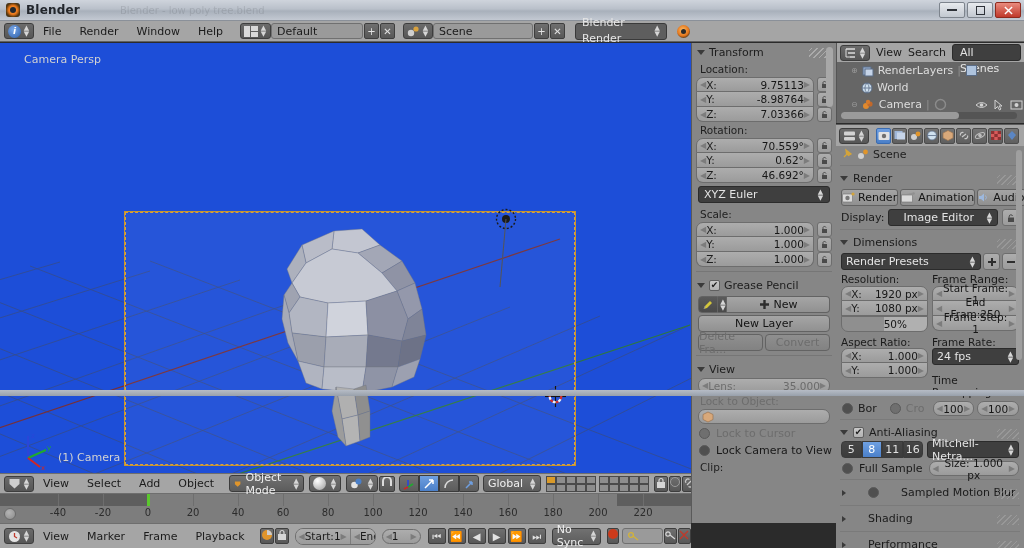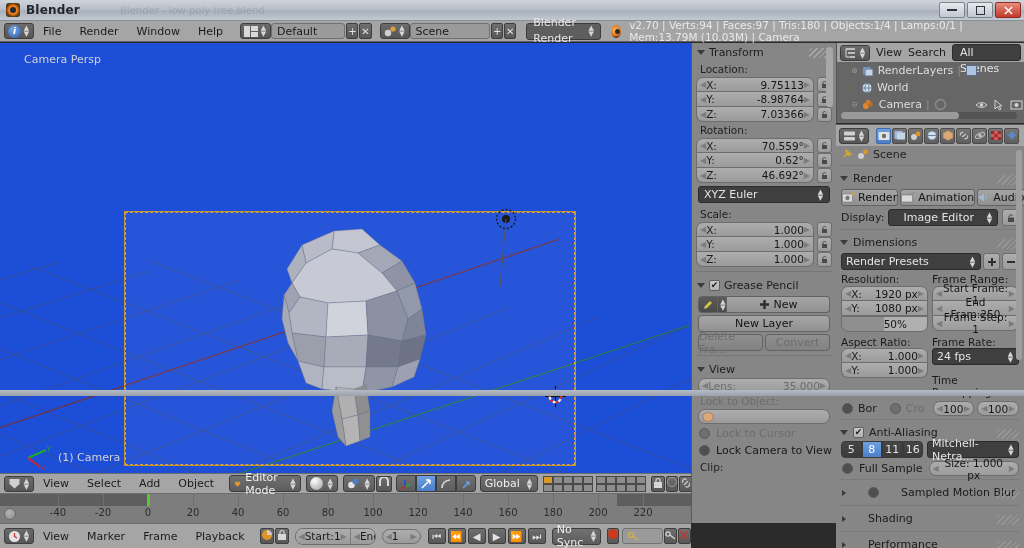--- a/index.html
+++ b/index.html
@@ -235,21 +235,20 @@
     <div class="field-flat" style="width:100px">Scene</div>
     <div class="sqbtn">+</div>
     <div class="sqbtn">✕</div>
 
     <div class="engine-sel" style="margin-left:10px;width:92px;justify-content:space-between">
       <span>Blender Render</span>
       <span class="spin">▲<br>▼</span>
     </div>
 
     <div class="blender-small" style="margin-left:10px"></div>
-    <div class="stats">v2.70 | Verts:94 | Faces:97 | Tris:180 | Objects:1/4 | Lamps:0/1 | Mem:13.79M (10.03M) | Camera</div>
   </div>
 
   <div class="viewport">
     <svg class="vp-grid" width="691" height="430">
       <defs>
         <clipPath id="vpc">
             <rect x="0" y="0" width="691" height="430"></rect>
           </clipPath>
       </defs>
       <g clip-path="url(#vpc)" opacity="0.55">
@@ -359,21 +358,21 @@
     <div class="menu-item">View</div>
     <div class="menu-item">Select</div>
     <div class="menu-item">Add</div>
     <div class="menu-item">Object</div>
 
     <div class="mode-sel" style="margin-left:6px;width:108px;justify-content:space-between">
       <span style="display:flex;align-items:center;gap:4px">
         <svg width="12" height="12" viewBox="0 0 12 12">
           <path d="M1.5 2 H10.5 V6.5 L6 10.5 L1.5 6.5 Z" fill="#e0952b"></path>
         </svg>
-        <span>Editor Mode</span>
+        <span>Object Mode</span>
       </span>
       <span class="spin">▲<br>▼</span>
     </div>
 
     <div class="shade-btn" style="margin-left:5px;width:34px;justify-content:space-between">
       <span style="width:13px;height:13px;border-radius:50%;background:radial-gradient(circle at 35% 30%,#fff,#9a9a9a);"></span>
       <span class="spin">▲<br>▼</span>
     </div>
 
     <div class="shade-btn" style="margin-left:5px;width:34px;justify-content:space-between">

